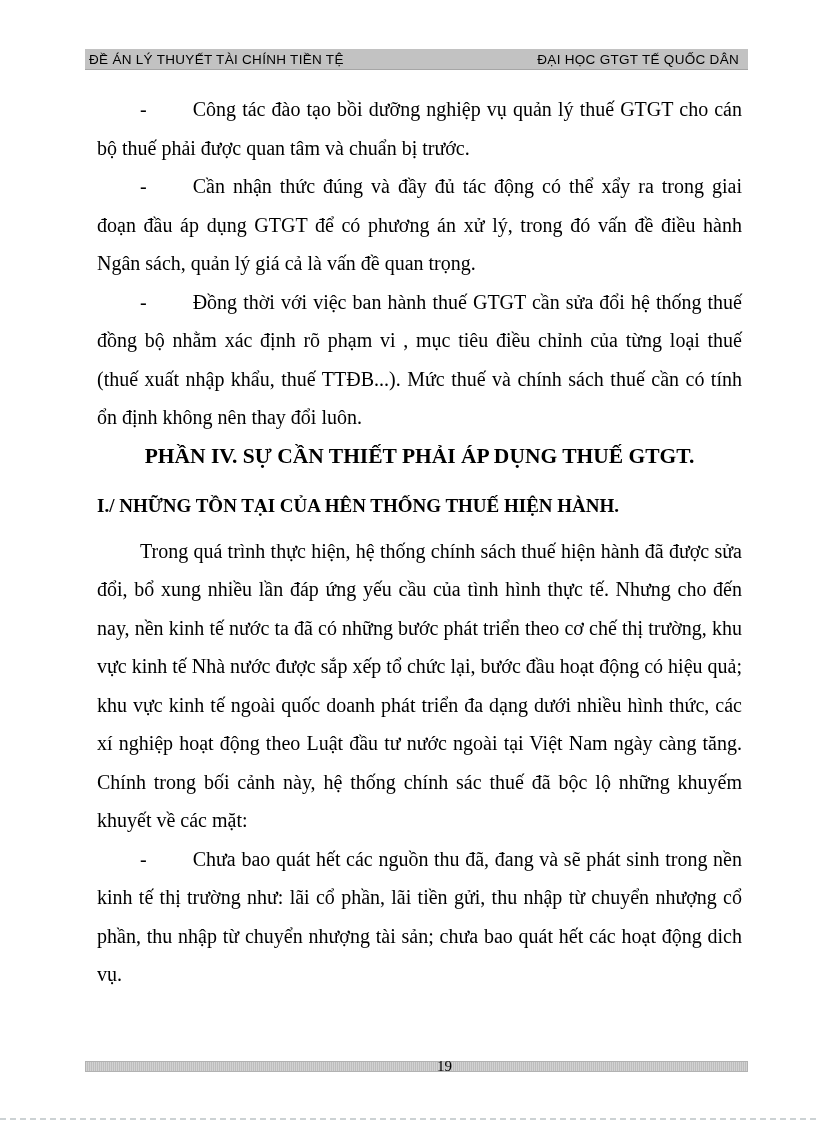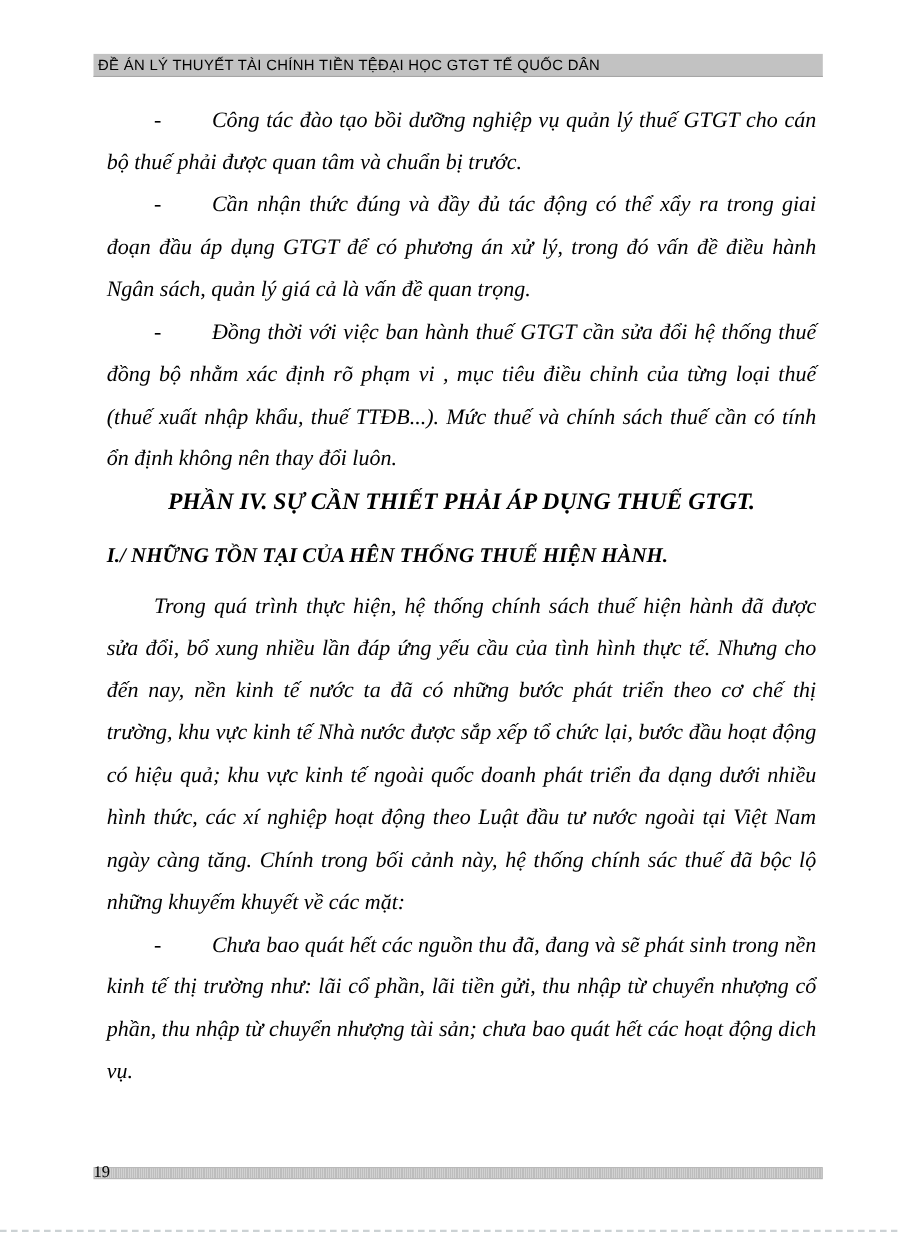--- a/index.html
+++ b/index.html
@@ -15,37 +15,37 @@
 
   
   .header-bar {
     position: absolute;
     left: 85px; top: 49px;
     width: 663px; height: 21px;
     background: #c2c2c2;
     border-bottom: 1px solid #a6a6a6;
     box-sizing: border-box;
     display: flex;
+    justify-content: space-between;
     align-items: center;
     padding: 0 9px 0 4px;
     font-family: "Liberation Sans", sans-serif;
     font-size: 13.5px;
     letter-spacing: 0.3px;
     white-space: nowrap;
   }
 
   
   .doc-body {
     position: absolute;
     left: 97px; top: 90px;
     width: 645px;
     font-size: 20px;
     line-height: 38.5px;
     text-align: justify;
-    font-style: italic;
   }
   .doc-body p { margin: 0; padding: 0; }
   .bullet, .plain { text-indent: 43px; }
   .b-dash { display: inline; }
   .b-gap { display: inline-block; width: 46px; }
   .heading1 {
     font-weight: bold;
     font-size: 21.5px;
     text-align: center;
     text-indent: 0;
@@ -68,21 +68,21 @@
     box-sizing: border-box;
     background-image:
       repeating-linear-gradient(90deg, #d2d2d2 0 1px, #bdbdbd 1px 2px),
       repeating-linear-gradient(0deg, #cccccc 0 1px, #c0c0c0 1px 2px);
     border: 1px solid #b2b2b2;
   }
   .page-number-wrap {
     position: absolute;
     left: 85px; top: 1056px;
     width: 719px;
-    text-align: left;
+    text-align: center;
     font-family: "Liberation Serif", serif;
     font-size: 15px;
     line-height: 20px;
   }
   .page-break-line {
     position: absolute;
     left: 0; top: 1118px;
     width: 816px; height: 0;
     border-top: 2px dashed #a4aeb2;
     opacity: 0.55;

